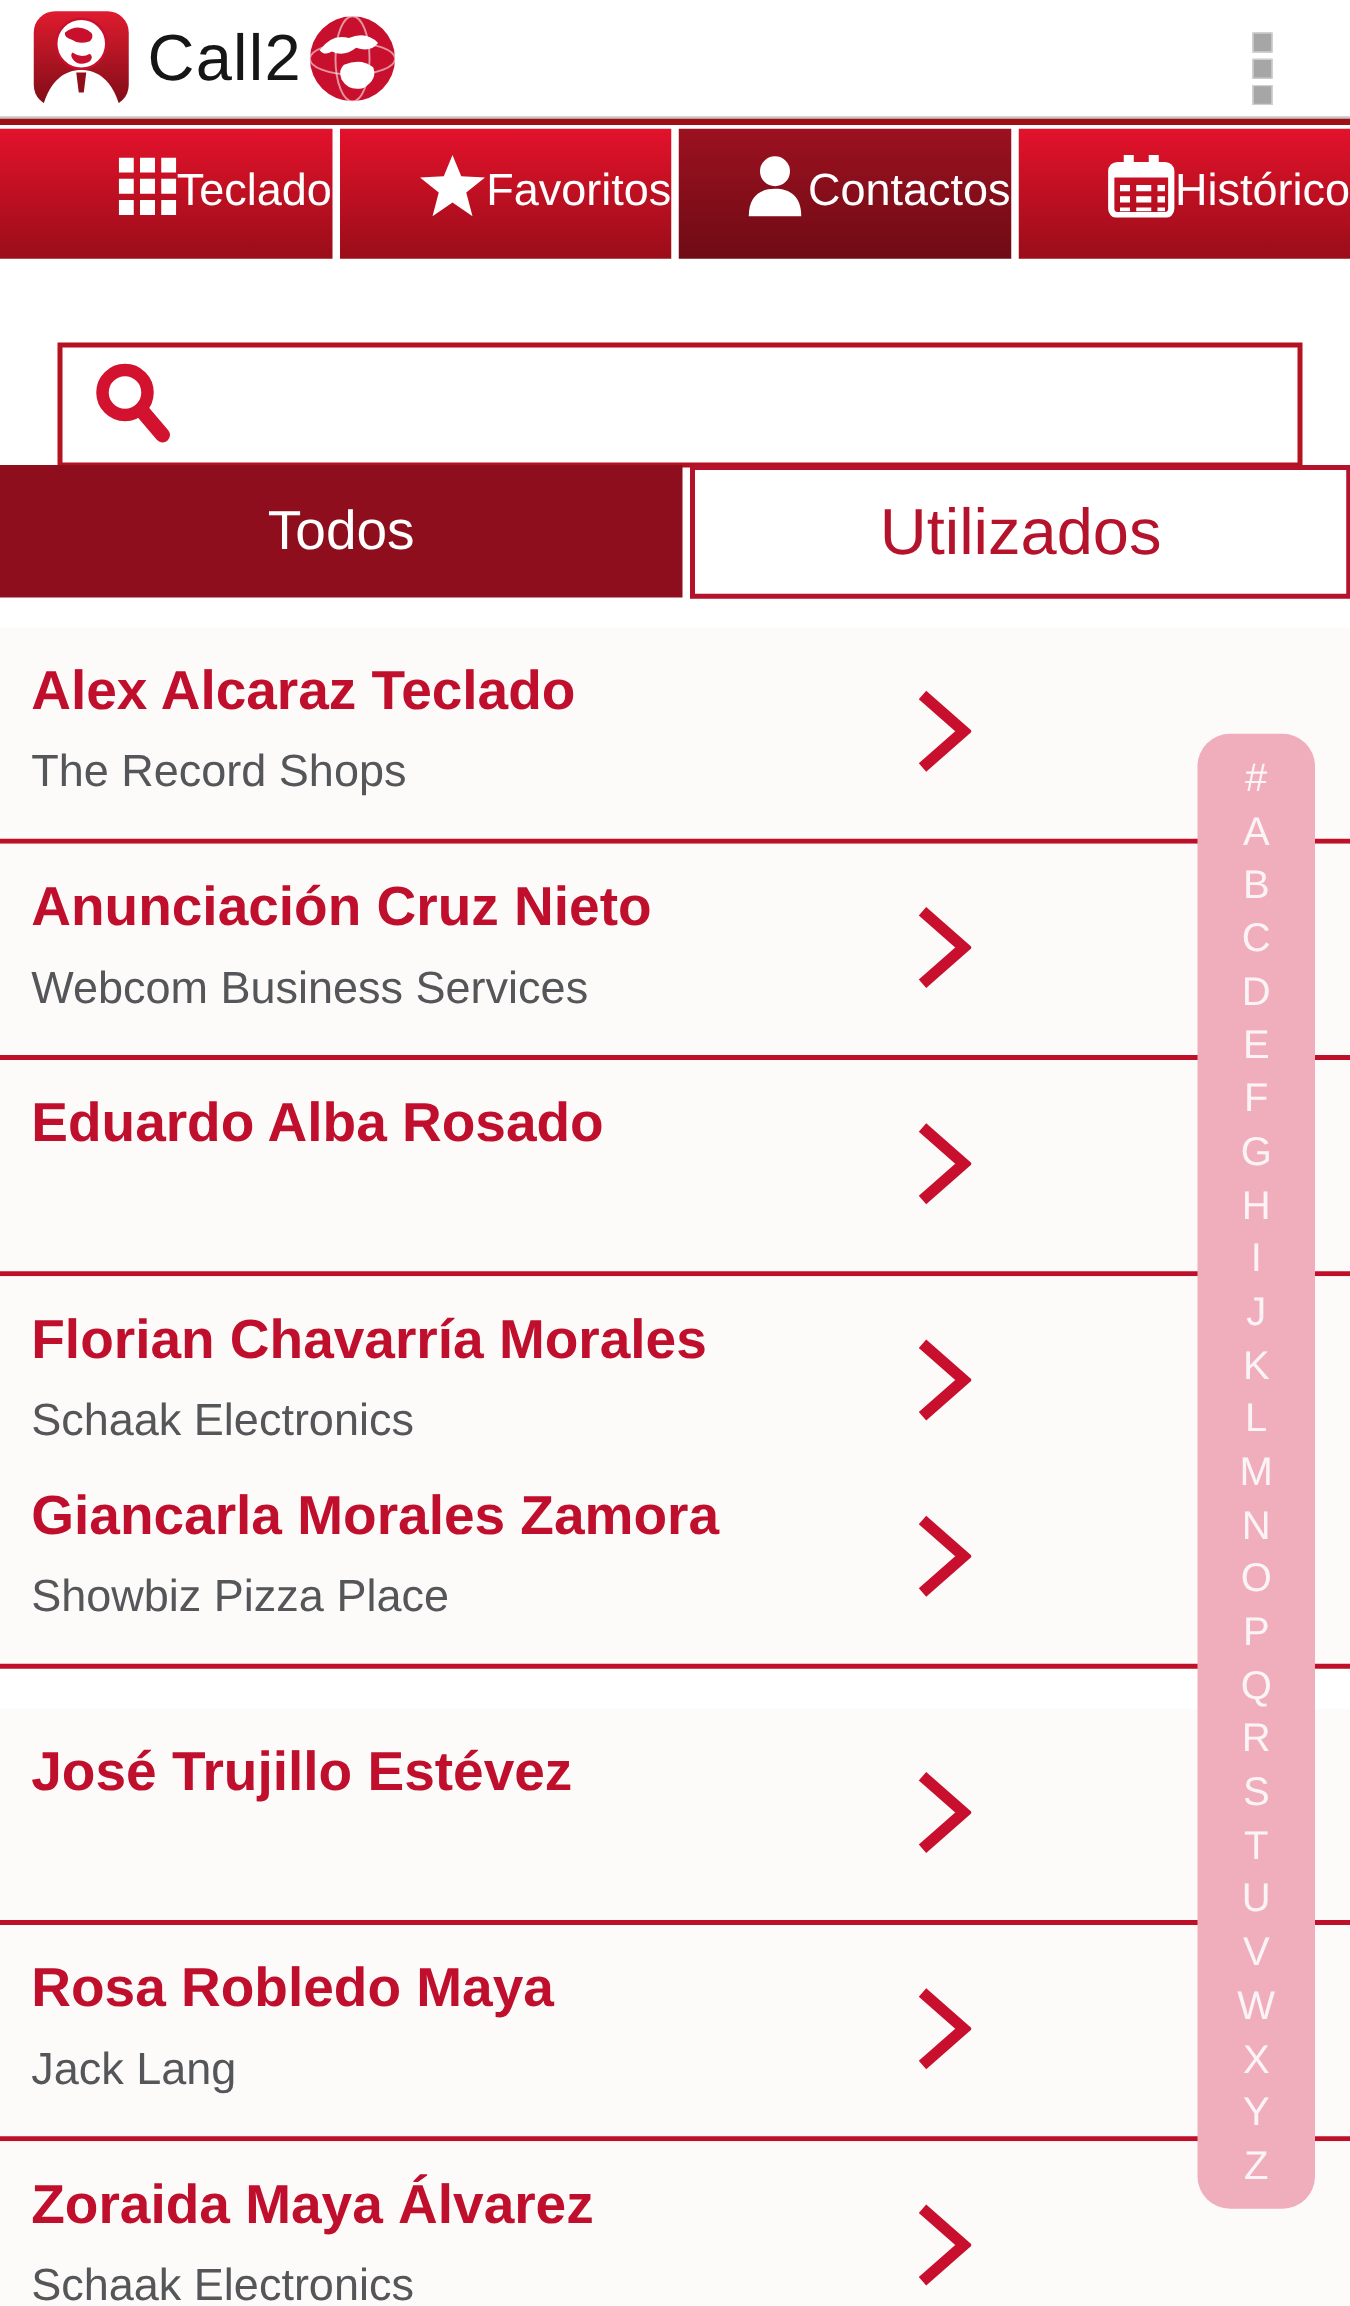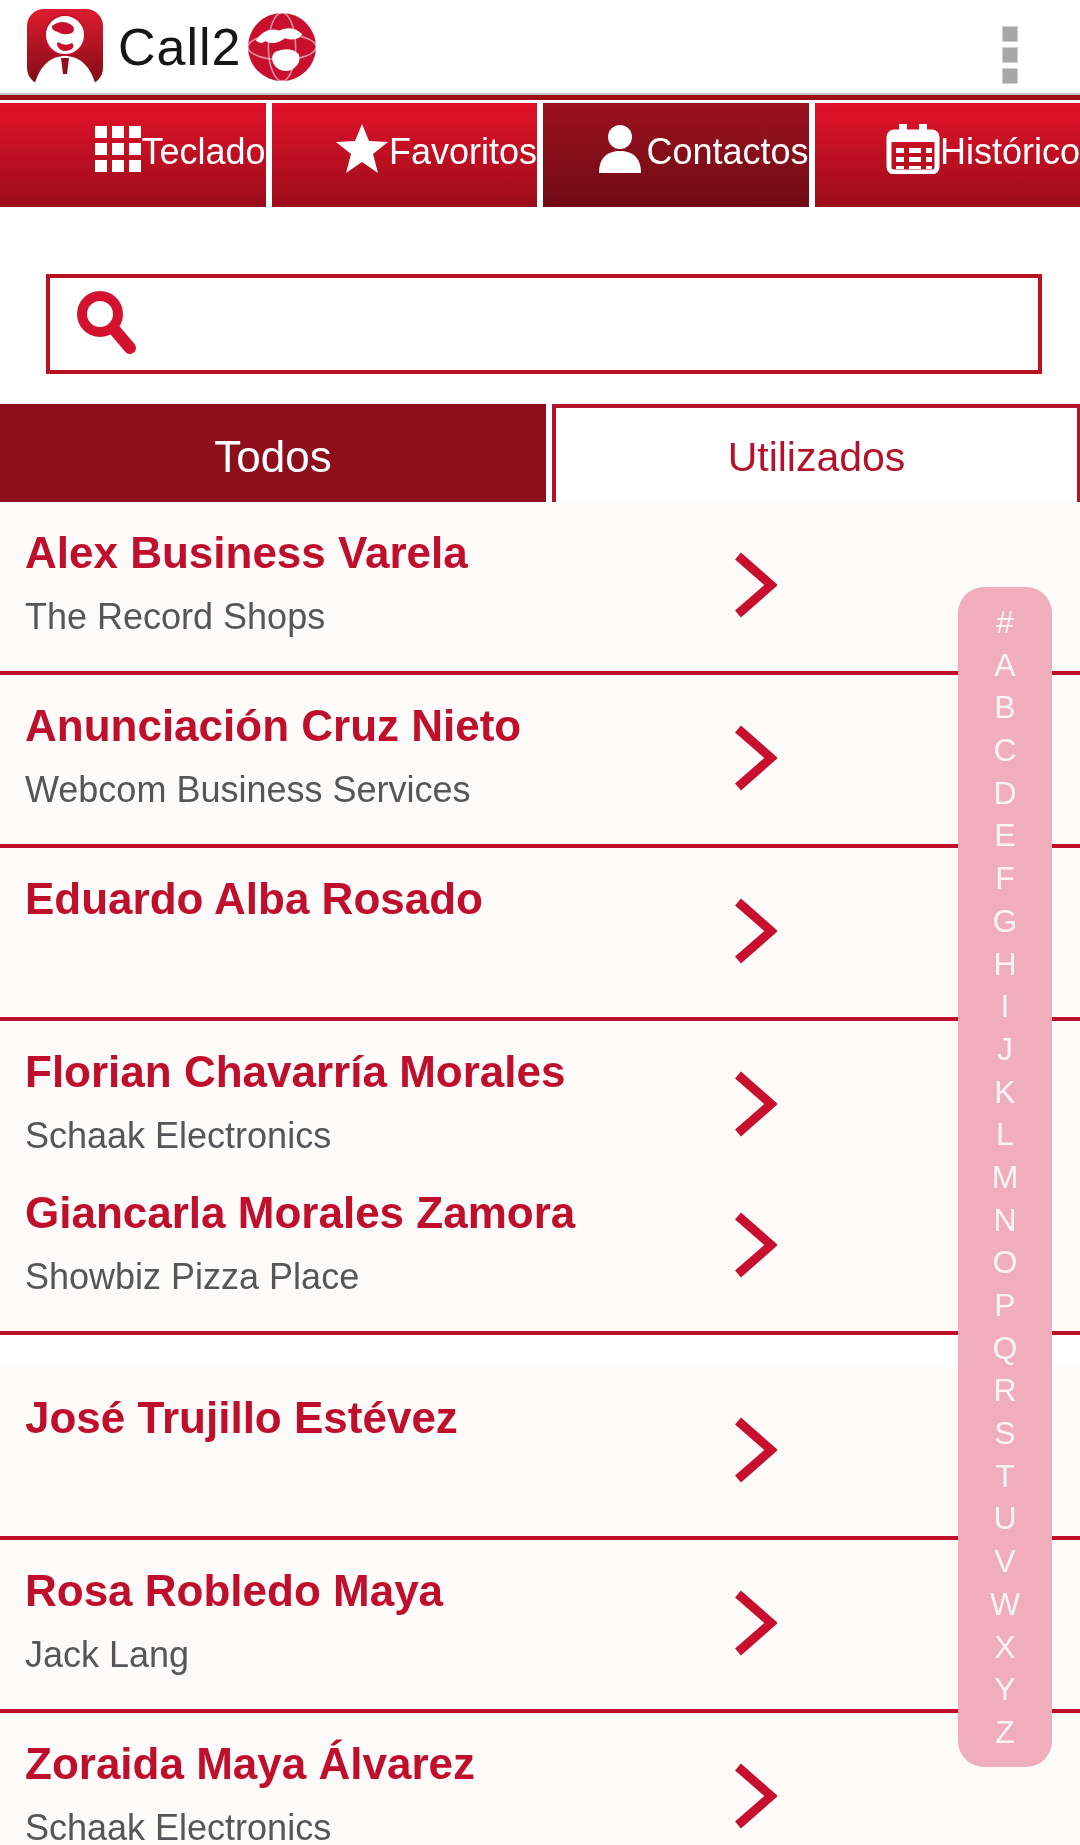--- a/index.html
+++ b/index.html
@@ -25,25 +25,25 @@
   .tabbtn.active{background:linear-gradient(to bottom, var(--tabActTop,#9c1120), var(--tabActBot,#6f0b15));}
   .tabbtn .ticon{height:52px;display:flex;align-items:center;justify-content:center;margin-bottom:6px;}
   .tabbtn .tlabel{font-size:36px;line-height:40px;font-weight:400;}
   
   .searchbox{position:absolute;left:46px;top:274px;width:988px;height:92px;background:#fff;
     border:4px solid #b5121f;display:flex;align-items:center;}
   .searchbox svg{margin-left:22px;flex:0 0 auto;}
   .searchbox input{flex:1;border:none;outline:none;height:70px;font-size:40px;color:#333;
     font-family:"Liberation Sans",sans-serif;background:transparent;padding:0 16px;}
   
-  .segment{position:absolute;left:0;top:404px;width:1080px;height:132px;border-radius:19px;}
+  .segment{position:absolute;left:0;top:372px;width:1080px;height:132px;border-radius:19px;}
   .seg-all{position:absolute;left:0;top:0;width:546px;height:106px;background:var(--segSel,#8e0e1e);
     color:#fff;font-size:44px;display:flex;align-items:center;justify-content:center;cursor:pointer;}
   .seg-used{position:absolute;left:552px;top:0;width:521px;height:99px;background:#fff;
-    border:4px solid var(--segBor,#b5122b);color:var(--segBor,#b5122b);font-size:41px;
+    border:4px solid var(--segBor,#b5122b);color:var(--segBor,#b5122b);font-size:52px;
     display:flex;align-items:center;justify-content:center;cursor:pointer;}
   
   .list{position:absolute;left:0;top:0;width:1080px;height:1845px;pointer-events:none;}
   .row{position:absolute;left:0;width:1080px;height:169px;background:#fcfbf9;pointer-events:auto;cursor:pointer;}
   .row.divided{border-bottom:4px solid var(--divider,#be1028);}
   .cname{position:absolute;left:25px;top:26px;font-size:44px;font-weight:600;color:var(--nameRed,#c00f2d);white-space:nowrap;}
   .ccompany{position:absolute;left:25px;top:94px;font-size:36px;color:var(--companyGray,#55565a);white-space:nowrap;}
   .chev{position:absolute;left:733px;top:49px;width:44px;height:68px;}
   .chev polyline{fill:none;stroke:var(--accent,#c8102e);stroke-width:9;}
   
@@ -159,21 +159,21 @@
     <input type="text" value="" placeholder="" style="">
   </div>
 
   <div class="segment">
     <div class="seg-all">Todos</div>
     <div class="seg-used">Utilizados</div>
   </div>
 
   <div class="list">
       <div class="row divided" style="top: 502px;">
-        <div class="cname">Alex Business Varela</div>
+        <div class="cname">Alex Alcaraz Teclado</div>
         <div class="ccompany">The Record Shops</div>
         <svg class="chev" viewBox="0 0 44 68">
           <polyline points="5,5 38,34 5,63"></polyline>
         </svg>
       </div>
       <div class="row divided" style="top: 675px;">
         <div class="cname">Anunciación Cruz Nieto</div>
         <div class="ccompany">Webcom Business Services</div>
         <svg class="chev" viewBox="0 0 44 68">
           <polyline points="5,5 38,34 5,63"></polyline>

